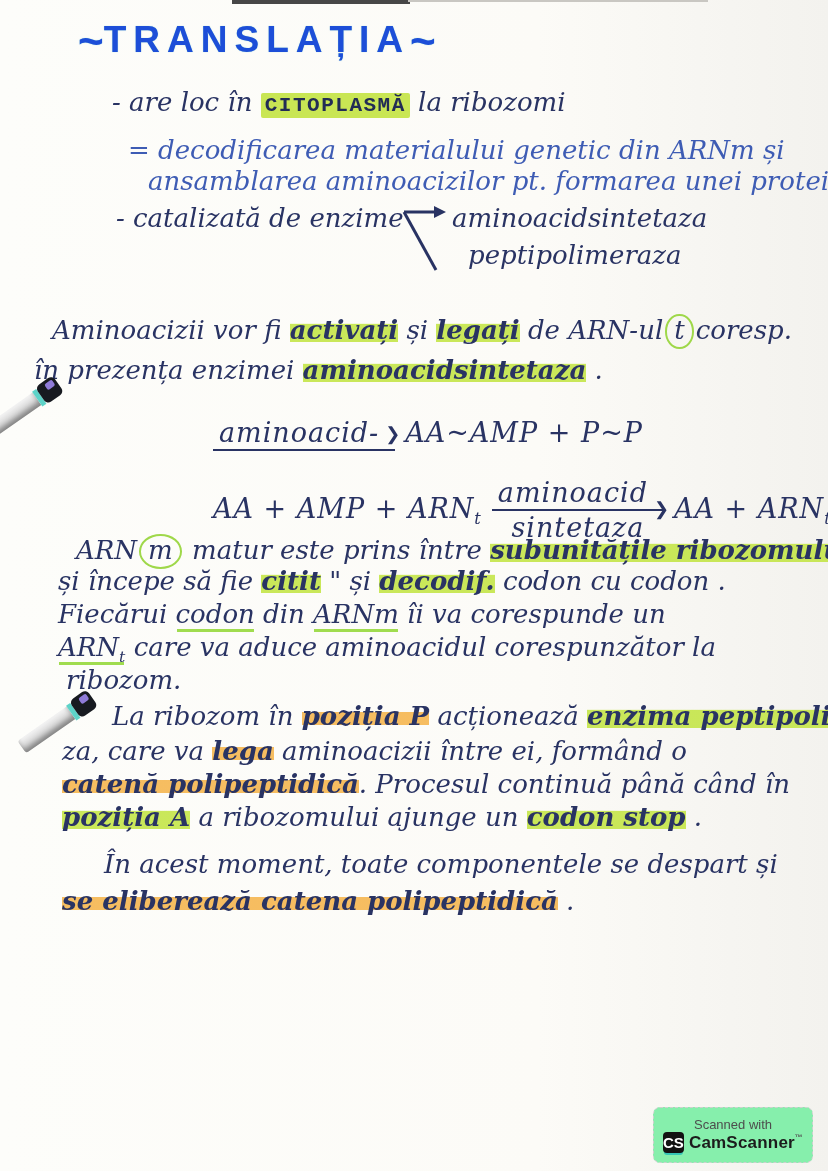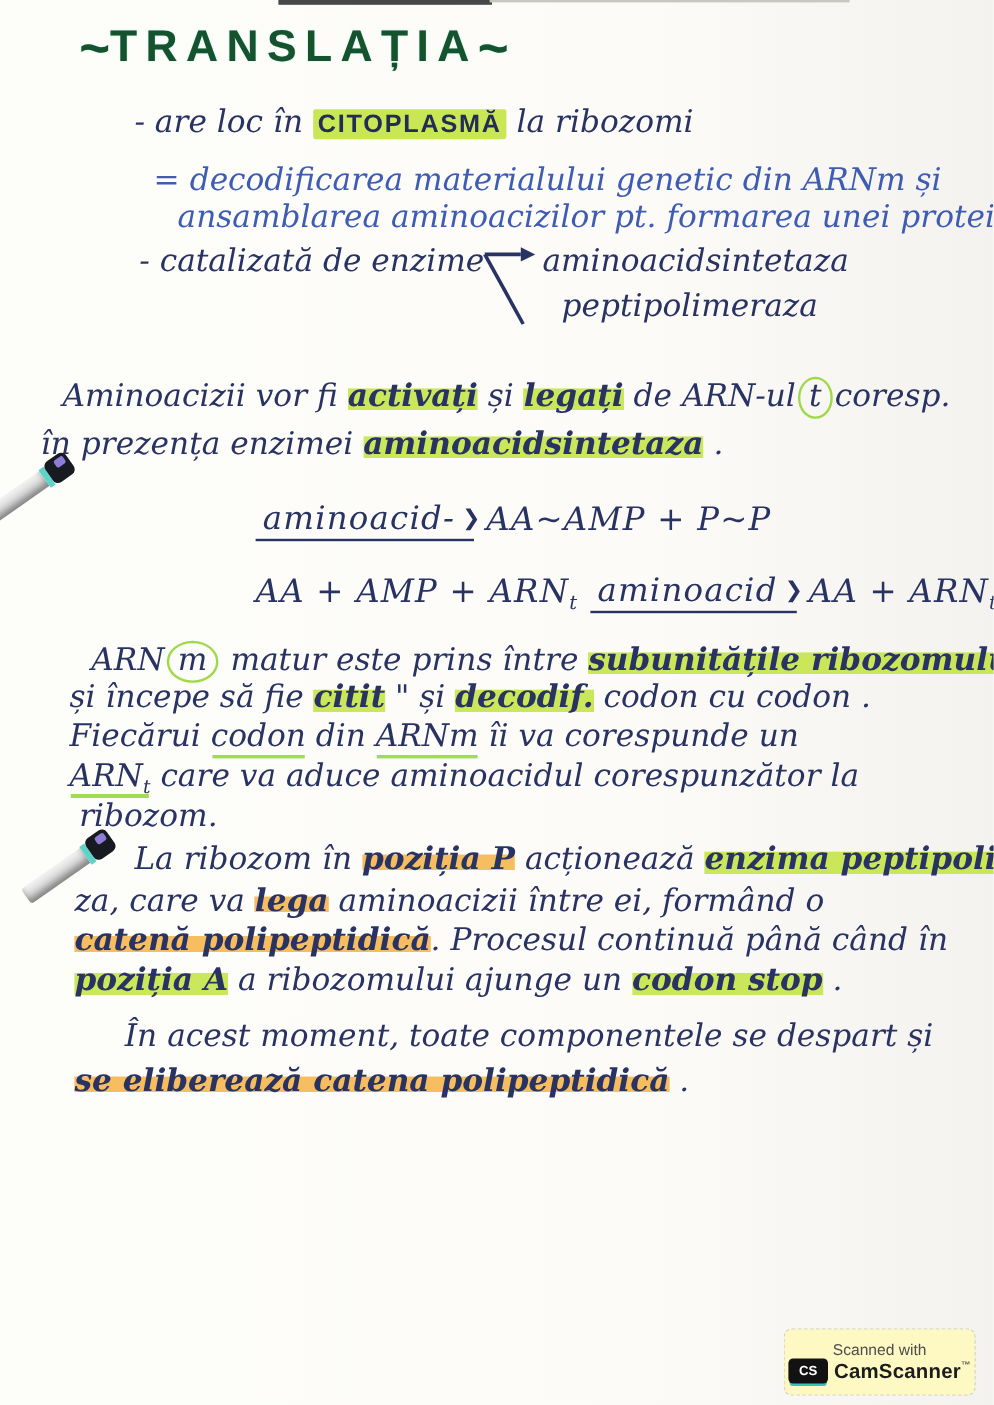--- a/index.html
+++ b/index.html
@@ -5,27 +5,27 @@
   html,body{margin:0;padding:0;}
   body{
     width:828px;height:1171px;position:relative;overflow:hidden;
     background:linear-gradient(90deg,#fdfdfa 0%,#fcfbf7 65%,#f3f2ee 100%);
     font-family:"DejaVu Serif", serif;
   }
   .line{position:absolute;white-space:nowrap;font-style:italic;font-size:26px;line-height:1.1;}
   .ink-d{color:#293363;}
   .ink-b{color:#3e5cb4;}
   .title{
-    position:absolute;left:66px;top:16px;font-family:"Liberation Sans",sans-serif;
-    font-weight:bold;font-size:37px;letter-spacing:7px;color:#14532d;
+    position:absolute;left:78px;top:16px;font-family:"Liberation Sans",sans-serif;
+    font-weight:bold;font-size:37px;letter-spacing:7px;color:#1d4ed8;
     text-shadow:0 0 1px rgba(65,189,182,.6);white-space:nowrap;
   }
   .title .tilde{font-size:44px;vertical-align:-4px;letter-spacing:0;}
   .caps{
-    font-style:normal;font-family:Liberation Sans, sans-serif;font-weight:bold;
+    font-style:normal;font-family:Liberation Mono, monospace;font-weight:bold;
     font-size:21px;letter-spacing:1.5px;color:#222c55;
   }
   .hl-full{background:#c9e654;padding:1px 4px;border-radius:2px;}
   .hl-g{background:linear-gradient(to bottom,rgba(193,228,62,0) 28%,rgba(193,228,62,.85) 30%,rgba(193,228,62,.85) 90%,rgba(193,228,62,0) 90%);border-radius:3px;font-weight:bold;}
   .hl-o{background:linear-gradient(to bottom,rgba(245,178,70,0) 36%,rgba(245,178,70,.85) 38%,rgba(245,178,70,.85) 80%,rgba(245,178,70,0) 80%);border-radius:3px;font-weight:bold;}
   .u-g{box-shadow:0 4px 0 -1px rgba(150,216,60,.9);}
   .circ-g{display:inline-block;border:2.5px solid #9fd84a;border-radius:50%;padding:0 7px 2px 7px;margin:0 2px;}
   .frac{display:inline-block;text-align:center;vertical-align:middle;margin:0 10px;position:relative;}
   .frac .num{display:block;border-bottom:2.5px solid #293363;padding:0 16px 1px 6px;}
   .frac .den{display:block;padding:2px 6px 0 6px;}
@@ -38,29 +38,29 @@
   
   .bracket{position:absolute;left:394px;top:200px;}
   
   .pen{position:absolute;display:flex;align-items:center;transform:rotate(-35deg);}
   .pen .body{width:60px;height:15px;background:linear-gradient(#f5f5f5,#bdbdbd);border-radius:3px 0 0 3px;box-shadow:inset 0 -4px 5px rgba(0,0,0,.3);}
   .pen .ring{width:5px;height:18px;background:#5ed3c8;}
   .pen .cap{width:21px;height:21px;background:#171a20;border-radius:5px;position:relative;}
   .pen .glint{width:9px;height:7px;background:#8f7bd8;border-radius:2px;position:absolute;top:3px;right:3px;}
   
   .badge{
-    position:absolute;left:653px;top:1107px;width:158px;height:54px;background:#fef9c3;
+    position:absolute;left:653px;top:1107px;width:158px;height:54px;background:#86efac;
     border:1.5px dashed #cfcfcf;border-radius:7px;display:flex;flex-direction:column;
     align-items:center;justify-content:center;gap:0;font-family:"Liberation Sans",sans-serif;
   }
   .badge .row1{font-size:13px;color:#4d4d4d;}
   .badge .row2{display:flex;align-items:center;gap:5px;}
   .badge .cs{
-    width:33px;height:21px;background:#121212;border-radius:4px;color:#fff;
-    font-size:11px;font-weight:bold;display:flex;align-items:center;justify-content:center;
+    width:21px;height:21px;background:#121212;border-radius:4px;color:#fff;
+    font-size:15px;font-weight:bold;display:flex;align-items:center;justify-content:center;
     box-shadow:0 3px 0 -1px #35c4b5;
   }
   .badge .name{font-size:17px;font-weight:bold;color:#1c1c1c;letter-spacing:.2px;}
   .badge .tm{font-size:8px;color:#555;vertical-align:top;}
 </style>
 </head>
 <body>
 
 <div class="scan-strip1"></div>
 <div class="scan-strip2"></div>
@@ -87,21 +87,21 @@
 <div class="pen" style="left:-20px;top:398px;">
   <div class="body"></div>
   <div class="ring"></div>
   <div class="cap">
       <div class="glint"></div>
     </div>
 </div>
 
 <div class="line ink-d eq" style="left:203px;top:418px;"><span class="frac"><span class="num">aminoacid-</span><span class="tip">❯</span></span><span>AA~AMP + P~P</span></div>
 
-<div class="line ink-d eq" style="left:213px;top:478px;"><span>AA + AMP + ARN</span><sub>t</sub><span class="frac"><span class="num">aminoacid</span><span class="tip">❯</span></span><span>AA + ARN</span><sub>t</sub></div>
+<div class="line ink-d eq" style="left:213px;top:478px;"><span>AA + AMP + ARN</span><sub>t</sub><span class="frac"><span class="num">aminoacid</span><span class="den">sintetaza</span><span class="tip">❯</span></span><span>AA + ARN</span><sub>t</sub></div>
 
 <div class="line ink-d" style="left:76px;top:534px;"><span>ARN</span><span class="circ-g">m</span><span> matur este prins între </span><span class="hl-g">subunitățile ribozomului</span></div>
 <div class="line ink-d" style="left:58px;top:567px;"><span>și începe să fie </span><span class="hl-g">citit</span><span> " și </span><span class="hl-g">decodif.</span><span> codon cu codon .</span></div>
 <div class="line ink-d" style="left:58px;top:600px;"><span>Fiecărui </span><span class="u-g">codon</span><span> din </span><span class="u-g">ARNm</span><span> îi va corespunde un</span></div>
 <div class="line ink-d" style="left:58px;top:633px;"><span class="u-g"><span>ARN</span><sub>t</sub></span><span> care va aduce aminoacidul corespunzător la</span></div>
 <div class="line ink-d" style="left:66px;top:666px;">ribozom.</div>
 
 <div class="pen" style="left:14px;top:712px;">
   <div class="body"></div>
   <div class="ring"></div>

